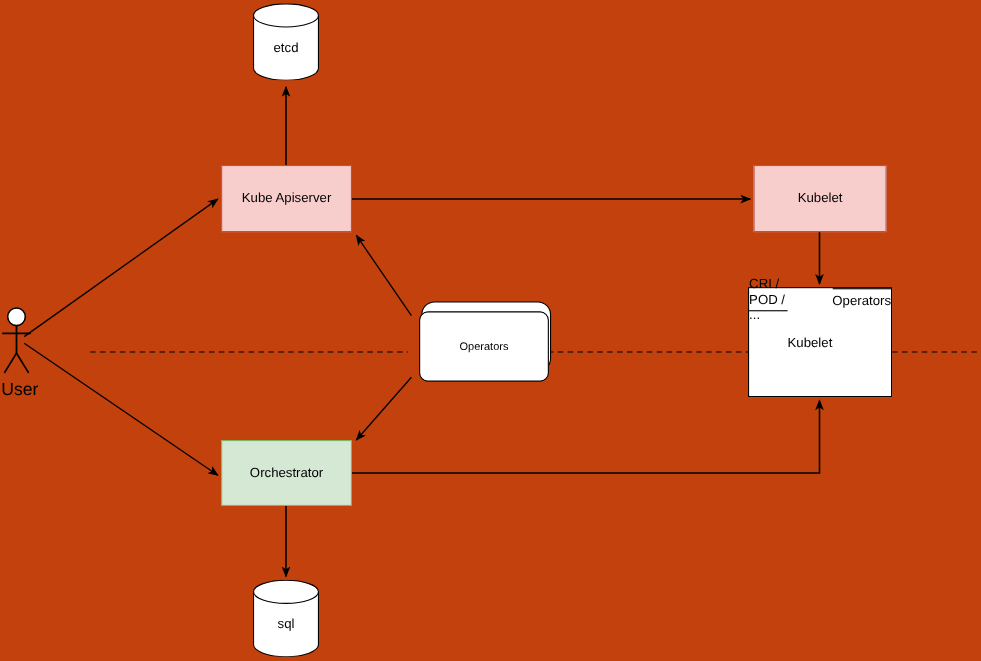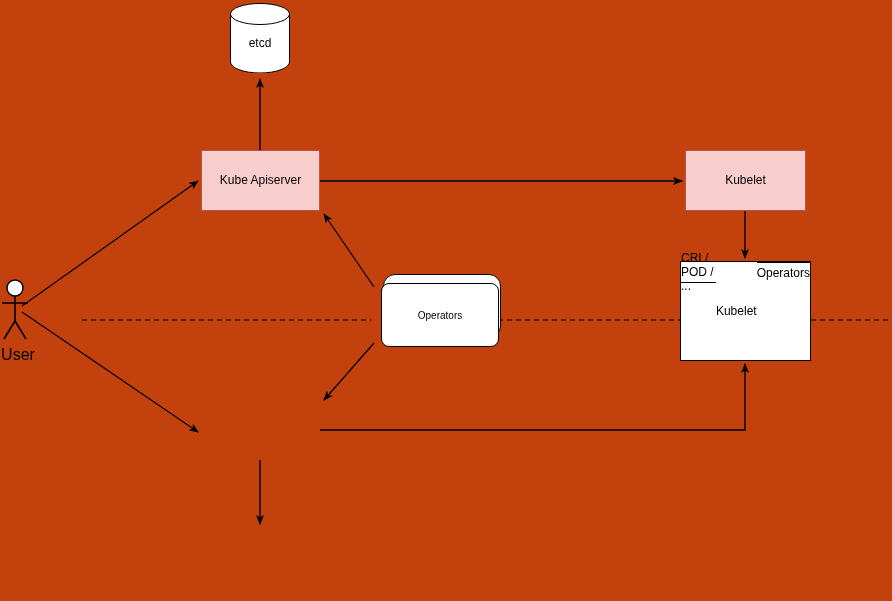--- a/index.html
+++ b/index.html
@@ -166,29 +166,39 @@
   </svg>
 
   <div class="cyl" id="etcd-cyl">
     <svg width="60" height="70" viewBox="0 0 60 70">
       <path d="M 0.5 11 L 0.5 59 A 29.5 11 0 0 0 59.5 59 L 59.5 11" fill="#ffffff" stroke="#000000" stroke-width="1"></path>
       <ellipse cx="30" cy="11" rx="29.5" ry="10.5" fill="#ffffff" stroke="#000000" stroke-width="1"></ellipse>
     </svg>
     <div class="cyl-label">etcd</div>
   </div>
 
+  <div class="cyl" id="sql-cyl">
+    <svg width="60" height="70" viewBox="0 0 60 70">
+      <path d="M 0.5 11 L 0.5 59 A 29.5 11 0 0 0 59.5 59 L 59.5 11" fill="#ffffff" stroke="#000000" stroke-width="1"></path>
+      <ellipse cx="30" cy="11" rx="29.5" ry="10.5" fill="#ffffff" stroke="#000000" stroke-width="1"></ellipse>
+    </svg>
+    <div class="cyl-label">sql</div>
+  </div>
 
   <div class="node" id="kube-apiserver">
     <span>Kube Apiserver</span>
   </div>
 
   <div class="node" id="kubelet">
     <span>Kubelet</span>
   </div>
 
+  <div class="node" id="orchestrator">
+    <span>Orchestrator</span>
+  </div>
 
   <div id="agents-stack">
     <div id="agents-header">CRI / POD / ...</div>
     <div id="agents-body">Kubelet</div>
     <div id="agents-footer">Operators</div>
   </div>
 
   <div id="operators-back"></div>
   <div id="operators-front">
     <span>Operators</span>

